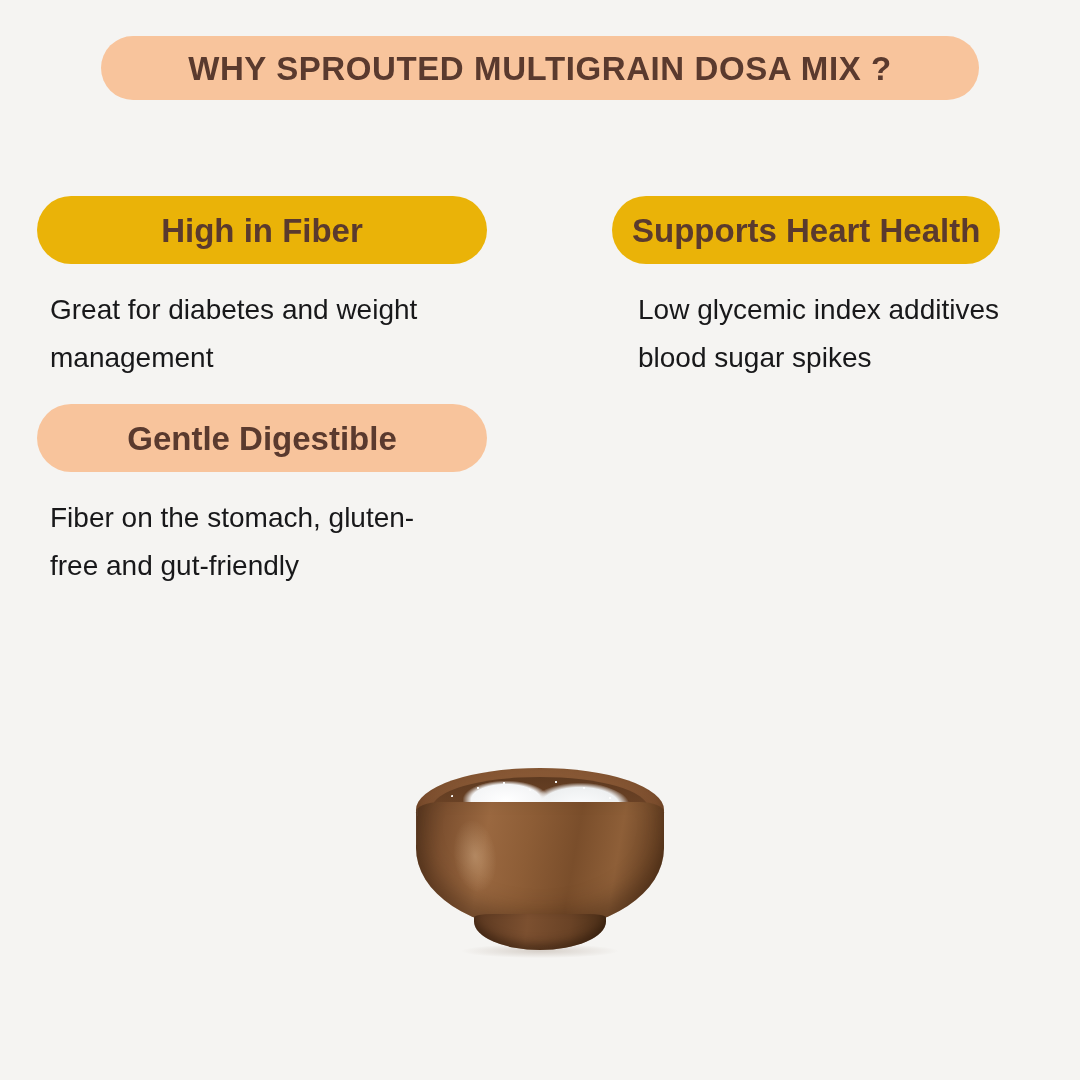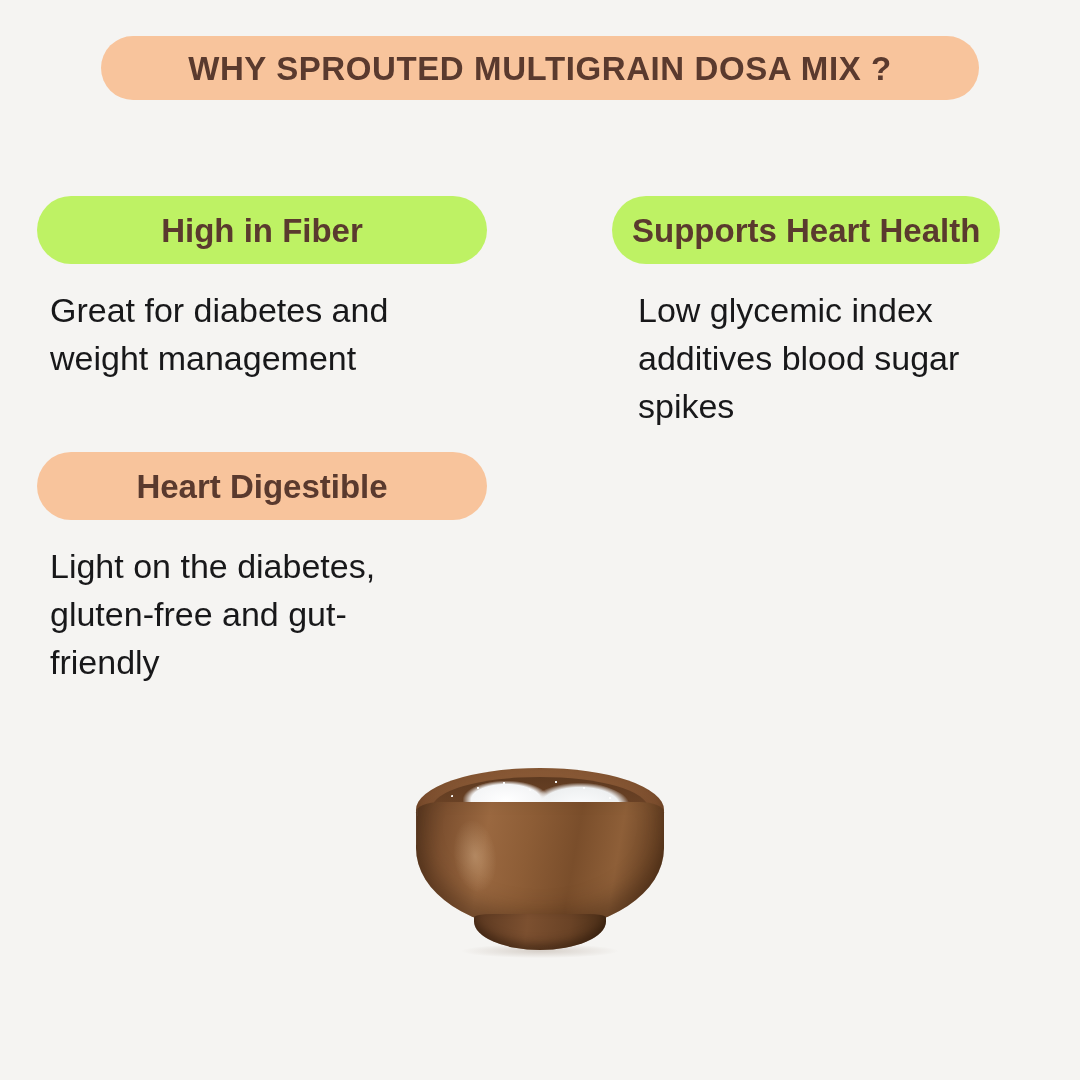--- a/index.html
+++ b/index.html
@@ -86,35 +86,35 @@
     justify-content: center;
     padding: 0 26px;
     min-width: 450px;
     width: 450px;
   }
   .chip.fit {
     width: auto;
     min-width: 0;
     padding: 0 20px;
   }
-  .chip-green { background: #bef264; }
+  .chip-green { background: #eab308; }
   .chip-peach { background: #f8c49c; }
   .chip-label {
     color: #5a3a2e;
     font-size: 33px;
     font-weight: 700;
     white-space: nowrap;
     line-height: 1;
   }
 
   .desc {
     margin-top: 22px;
     padding-left: 13px;
     color: #18181a;
-    font-size: 34px;
+    font-size: 28px;
     line-height: 48px;
     font-weight: 400;
     max-width: 400px;
   }
   .col-right .desc {
     padding-left: 26px;
     max-width: 400px;
   }
 
   
@@ -273,23 +273,23 @@
         <div class="chip chip-green fit">
           <span class="chip-label">Supports Heart Health</span>
         </div>
         <div class="desc">Low glycemic index additives blood sugar spikes</div>
       </div>
     </div>
 
     <div class="grid-row row-2">
       <div class="col col-left">
         <div class="chip chip-peach">
-          <span class="chip-label">Heart Digestible</span>
+          <span class="chip-label">Gentle Digestible</span>
         </div>
-        <div class="desc">Light on the diabetes, gluten-free and gut-friendly</div>
+        <div class="desc">Fiber on the stomach, gluten-free and gut-friendly</div>
       </div>
 
       <div class="col col-right">
       </div>
     </div>
 
   </div>
 
   <div class="bowl-area">
     <div class="bowl">

